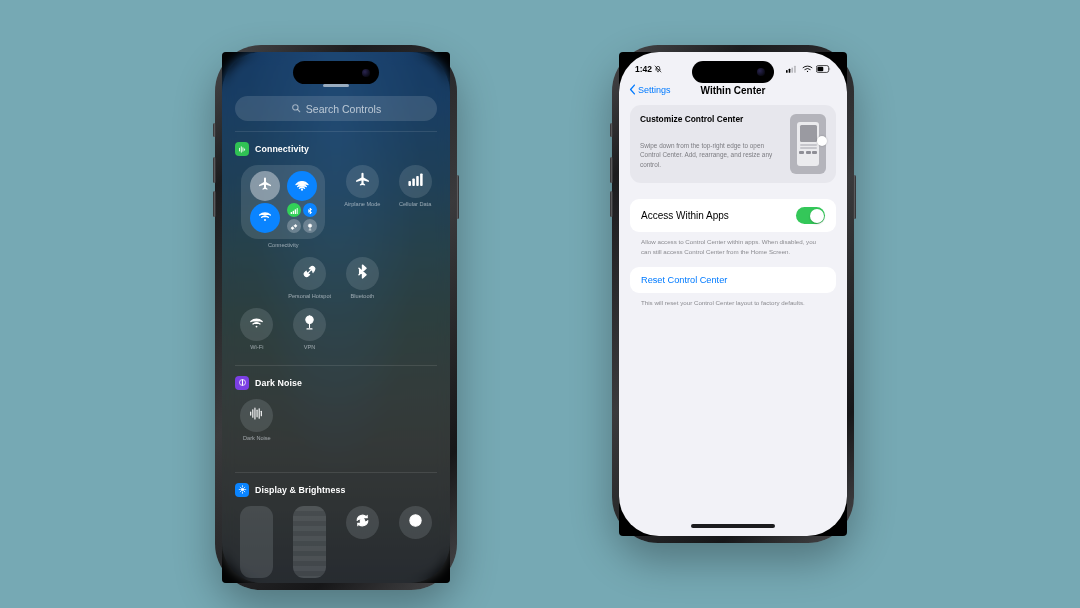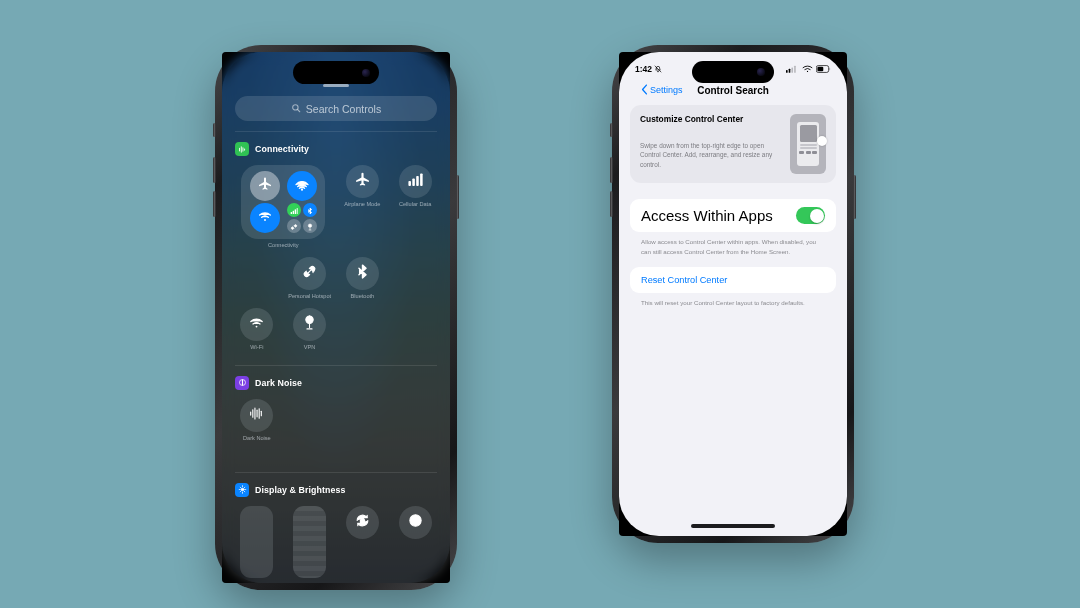--- a/index.html
+++ b/index.html
@@ -167,21 +167,21 @@
     display:flex; align-items:center; justify-content:space-between;
     padding:6px 16px 0; font-size:8.5px; font-weight:bold; color:#000;
     z-index:50;
   }
   .sb-left{ display:flex;align-items:center;gap:2px; }
   .sb-right{ display:flex;align-items:center;gap:3px; }
   .sb-right svg{ height:8px; }
 
   .navbar {
     position:absolute; top:27px; left:0; right:0; height:22px;
-    display:flex; align-items:center; padding:0 22px;
+    display:flex; align-items:center; padding:0 10px;
   }
   .nav-back {
     display:flex;align-items:center;gap:2px;color:#007aff;font-size:9px;
   }
   .nav-back svg{width:7px;height:11px;}
   .nav-title {
     position:absolute;left:0;right:0;text-align:center;
     font-size:10px;font-weight:bold;color:#000;
     pointer-events:none;
   }
@@ -212,21 +212,21 @@
   .art-dot{
     position:absolute;right:-1px;top:22px;width:10px;height:10px;border-radius:50%;
     background:#fff;box-shadow:0 0 2px rgba(0,0,0,.25);
   }
 
   .row-card {
     background:#fff; border-radius:9px; margin-top:16px;
     padding:8px 11px; display:flex; align-items:center; justify-content:space-between;
     min-height:26px;
   }
-  .row-label { font-size:15px; color:#000; }
+  .row-label { font-size:10px; color:#000; }
   .row-link  { font-size:9.2px; color:#007aff; }
   .toggle {
     width:29px;height:17px;border-radius:9px;background:#34c759;position:relative;
     flex:0 0 auto;
   }
   .toggle .knob{
     position:absolute;top:1.5px;right:1.5px;width:14px;height:14px;border-radius:50%;
     background:#fff;box-shadow:0 1px 2px rgba(0,0,0,.22);
   }
   .foot-note { font-size:6.2px; color:#8a8a8f; line-height:1.55; padding:5px 11px 0; }
@@ -559,21 +559,21 @@
 
       <div class="navbar">
         <div class="nav-back">
           <span>
             <svg viewBox="0 0 12 20" fill="none" stroke="#007aff" stroke-width="2.4" stroke-linecap="round" stroke-linejoin="round">
                 <path d="M9.5 2 2.5 10l7 8"></path>
               </svg>
           </span>
           <span>Settings</span>
         </div>
-        <div class="nav-title">Control Search</div>
+        <div class="nav-title">Within Center</div>
       </div>
 
       <div class="set-body">
 
         <div class="promo-card">
           <div class="promo-text">
             <div class="promo-title">Customize Control Center</div>
             <div class="promo-desc">Swipe down from the top-right edge to open Control Center. Add, rearrange, and resize any control.</div>
           </div>
           <div class="promo-art">

